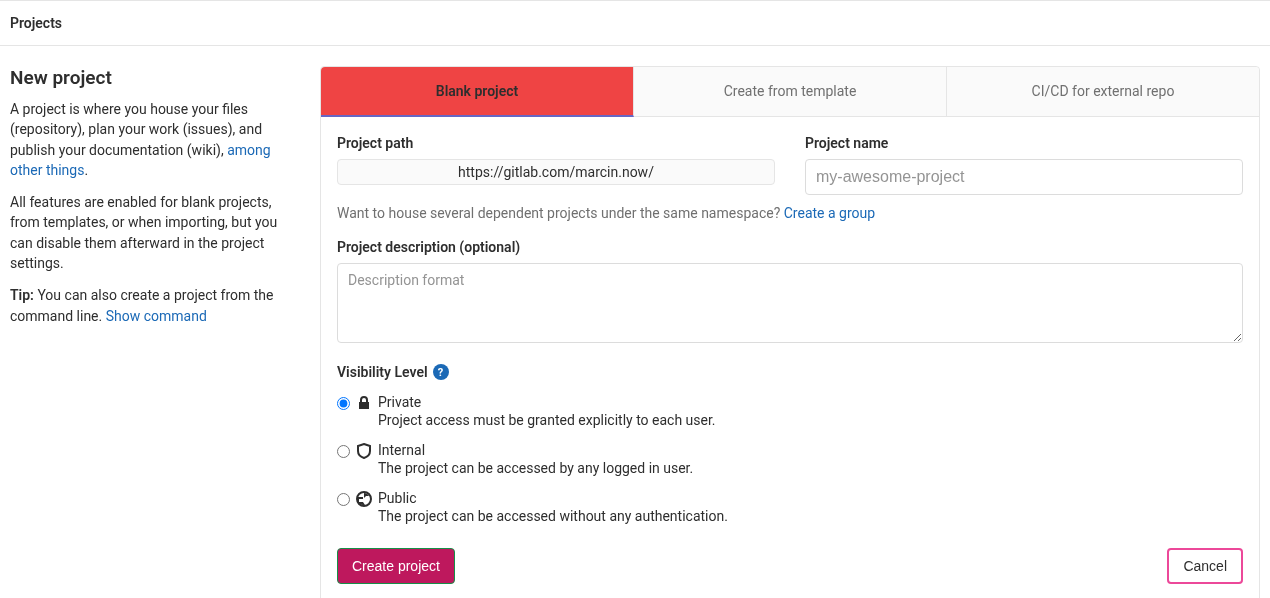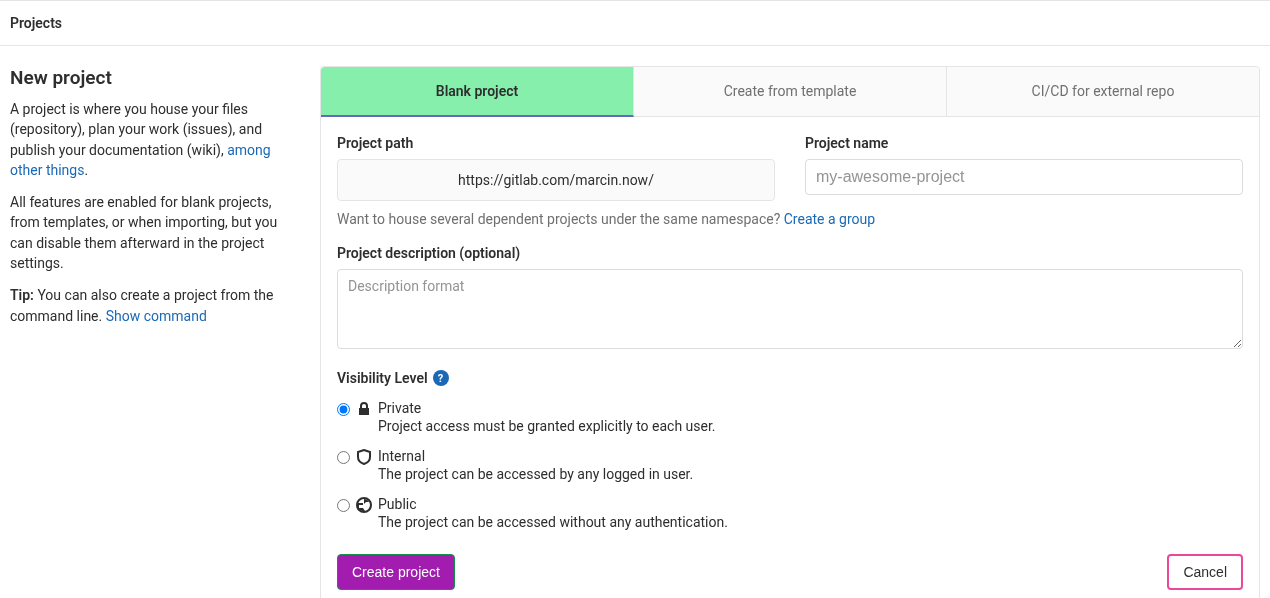--- a/index.html
+++ b/index.html
@@ -68,21 +68,21 @@
       color: #707070;
       border-right: 1px solid #e5e5e5;
       border-bottom: 1px solid #e5e5e5;
       cursor: pointer;
       font-size: 14px;
     }
     .tab:last-child {
       border-right: none;
     }
     .tab.active {
-      background: #86efac;
+      background: #ef4444;
       color: #2e2e2e;
       font-weight: 600;
       border-bottom: 2px solid #6666c4;
     }
     .form-body {
       padding: 18px 16px;
     }
     .row {
       display: flex;
       gap: 30px;
@@ -97,21 +97,21 @@
       font-weight: 600;
       display: block;
       margin-bottom: 8px;
       color: #2e2e2e;
     }
     .input-readonly {
       width: 100%;
       background: #fafafa;
       border: 1px solid #e5e5e5;
       border-radius: 4px;
-      padding: 12px 10px;
+      padding: 4px 10px;
       text-align: center;
       color: #2e2e2e;
       font-size: 14px;
     }
     .input-text {
       width: 100%;
       border: 1px solid #dcdcdc;
       border-radius: 4px;
       padding: 8px 10px;
       font-size: 16px;
@@ -190,21 +190,21 @@
       font-size: 14px;
       color: #2e2e2e;
       margin-top: 2px;
     }
     .actions {
       margin-top: 24px;
       display: flex;
       justify-content: space-between;
     }
     .btn-primary {
-      background: #a21caf;
+      background: #be185d;
       color: #fff;
       border: 1px solid #168f48;
       border-radius: 4px;
       padding: 8px 14px;
       font-size: 14px;
       cursor: pointer;
     }
     .btn-cancel {
       background: #fff;
       color: #2e2e2e;

